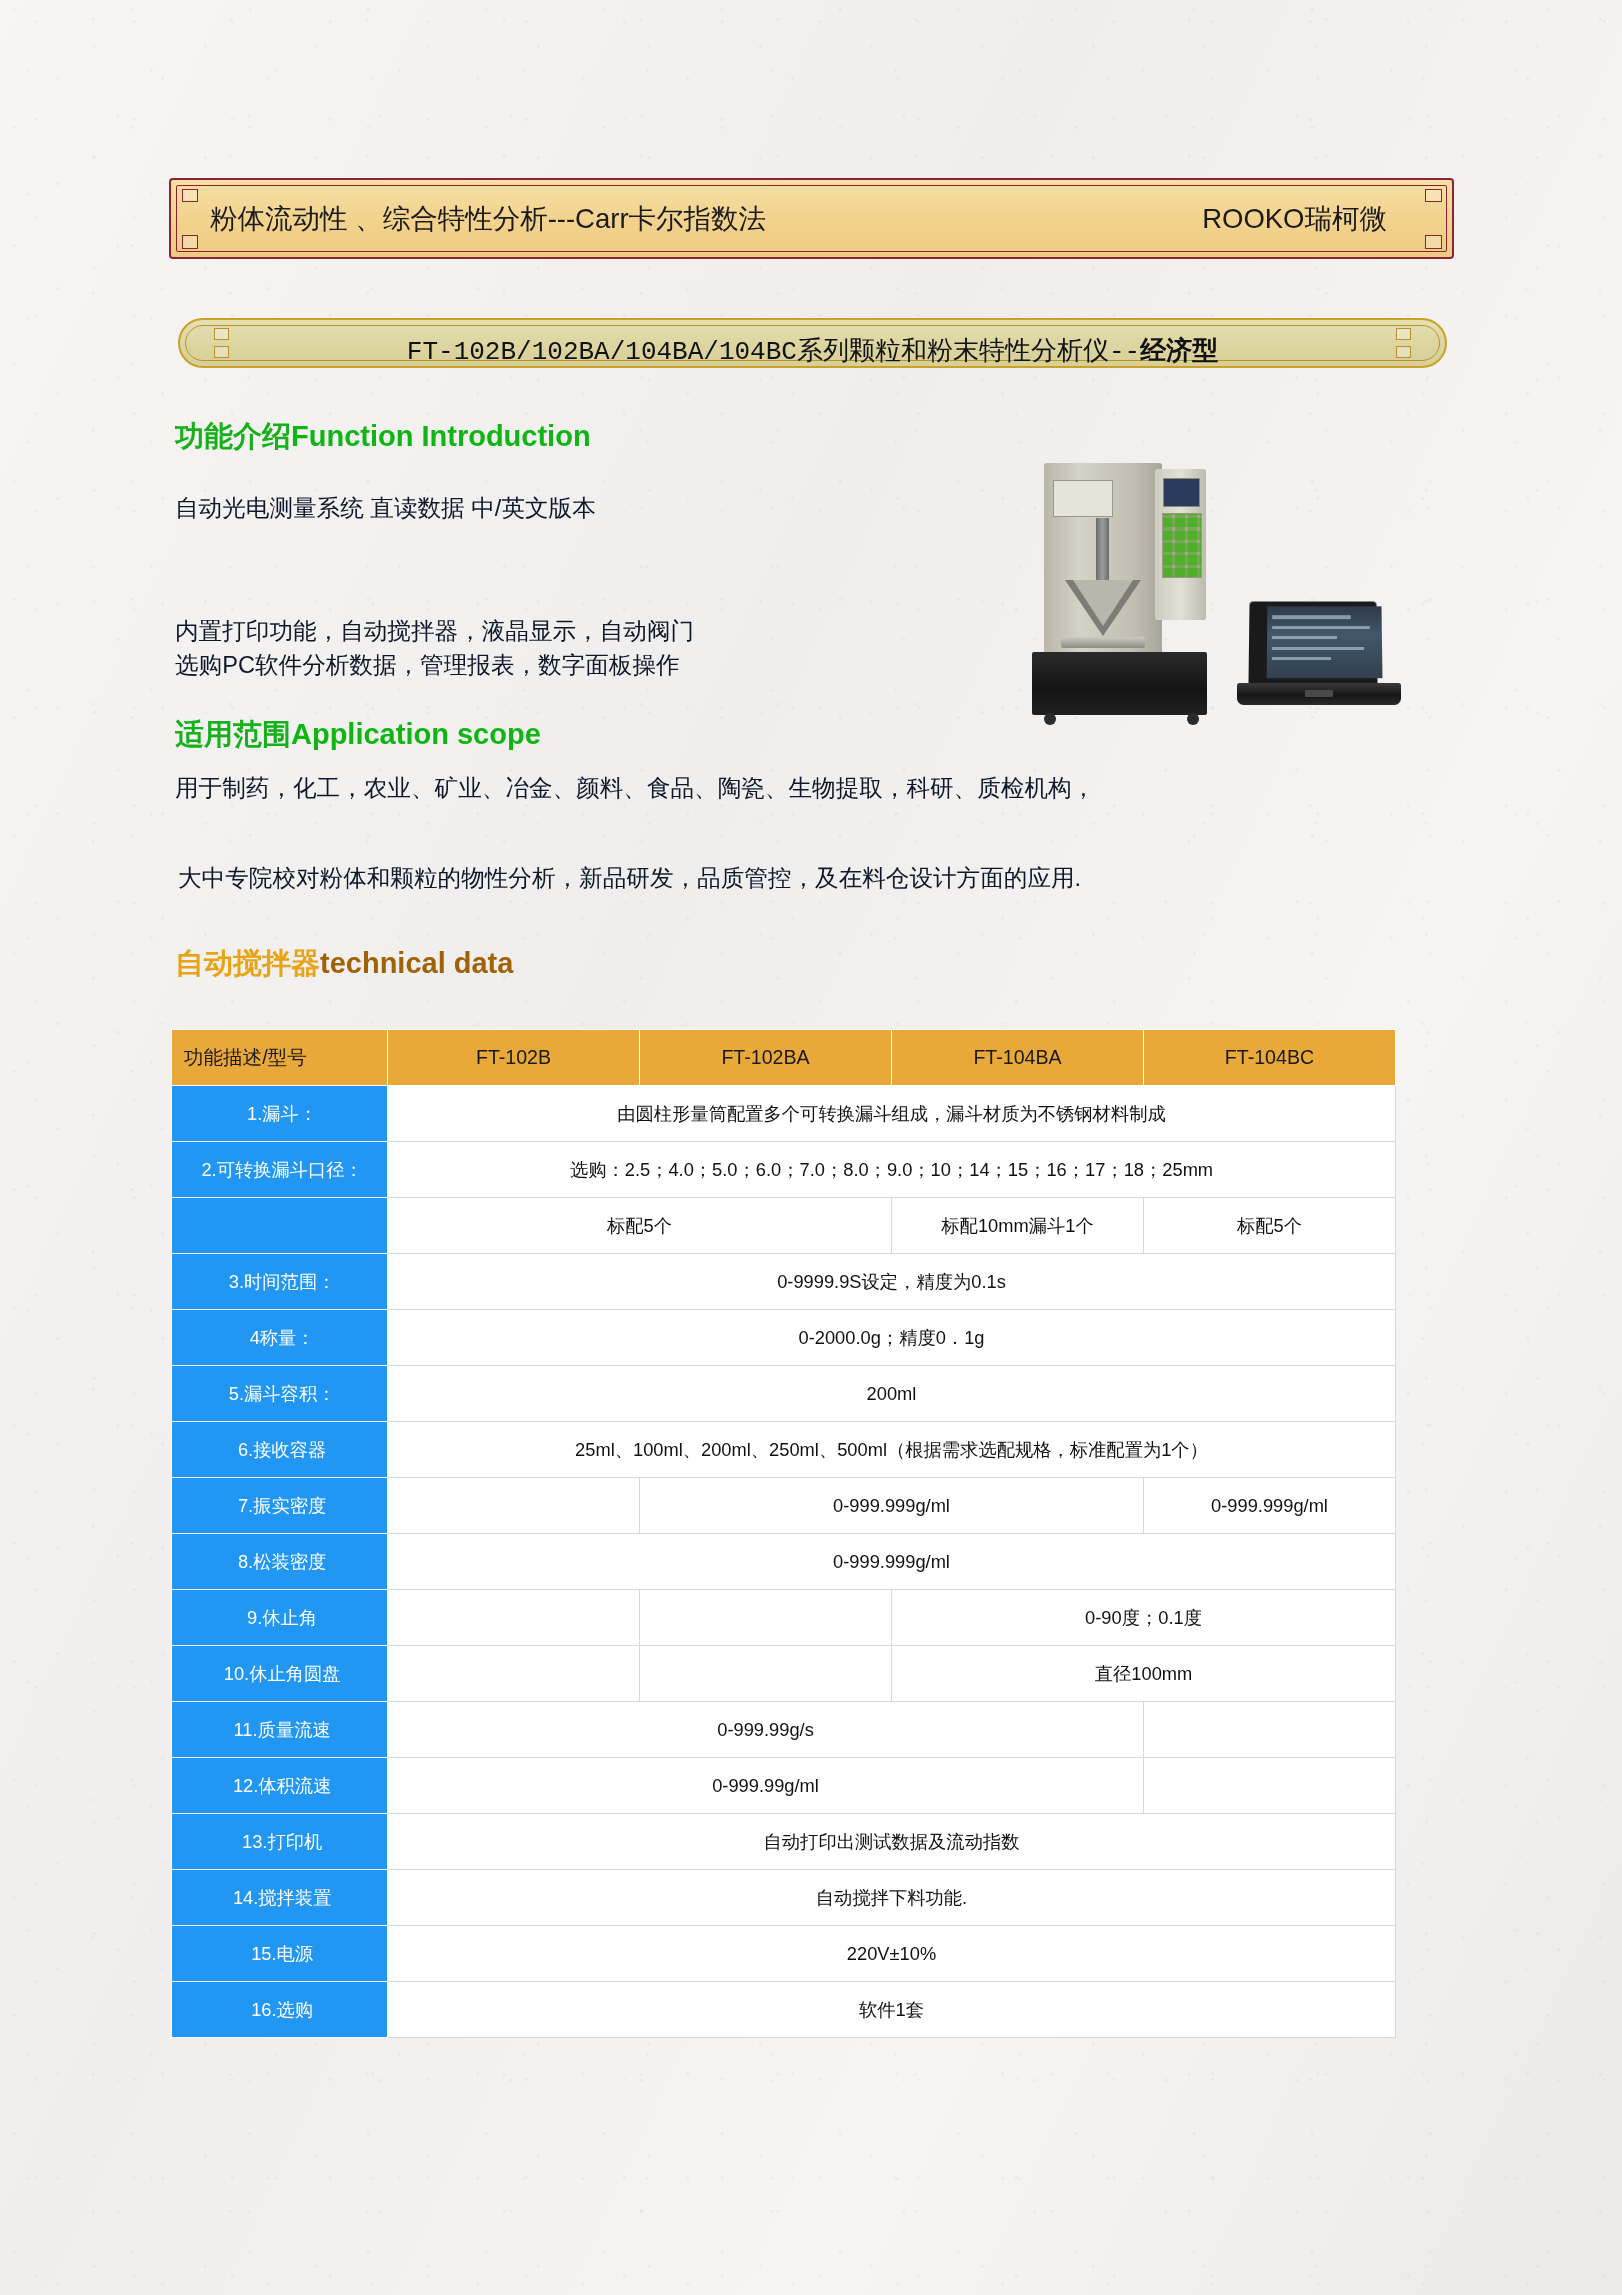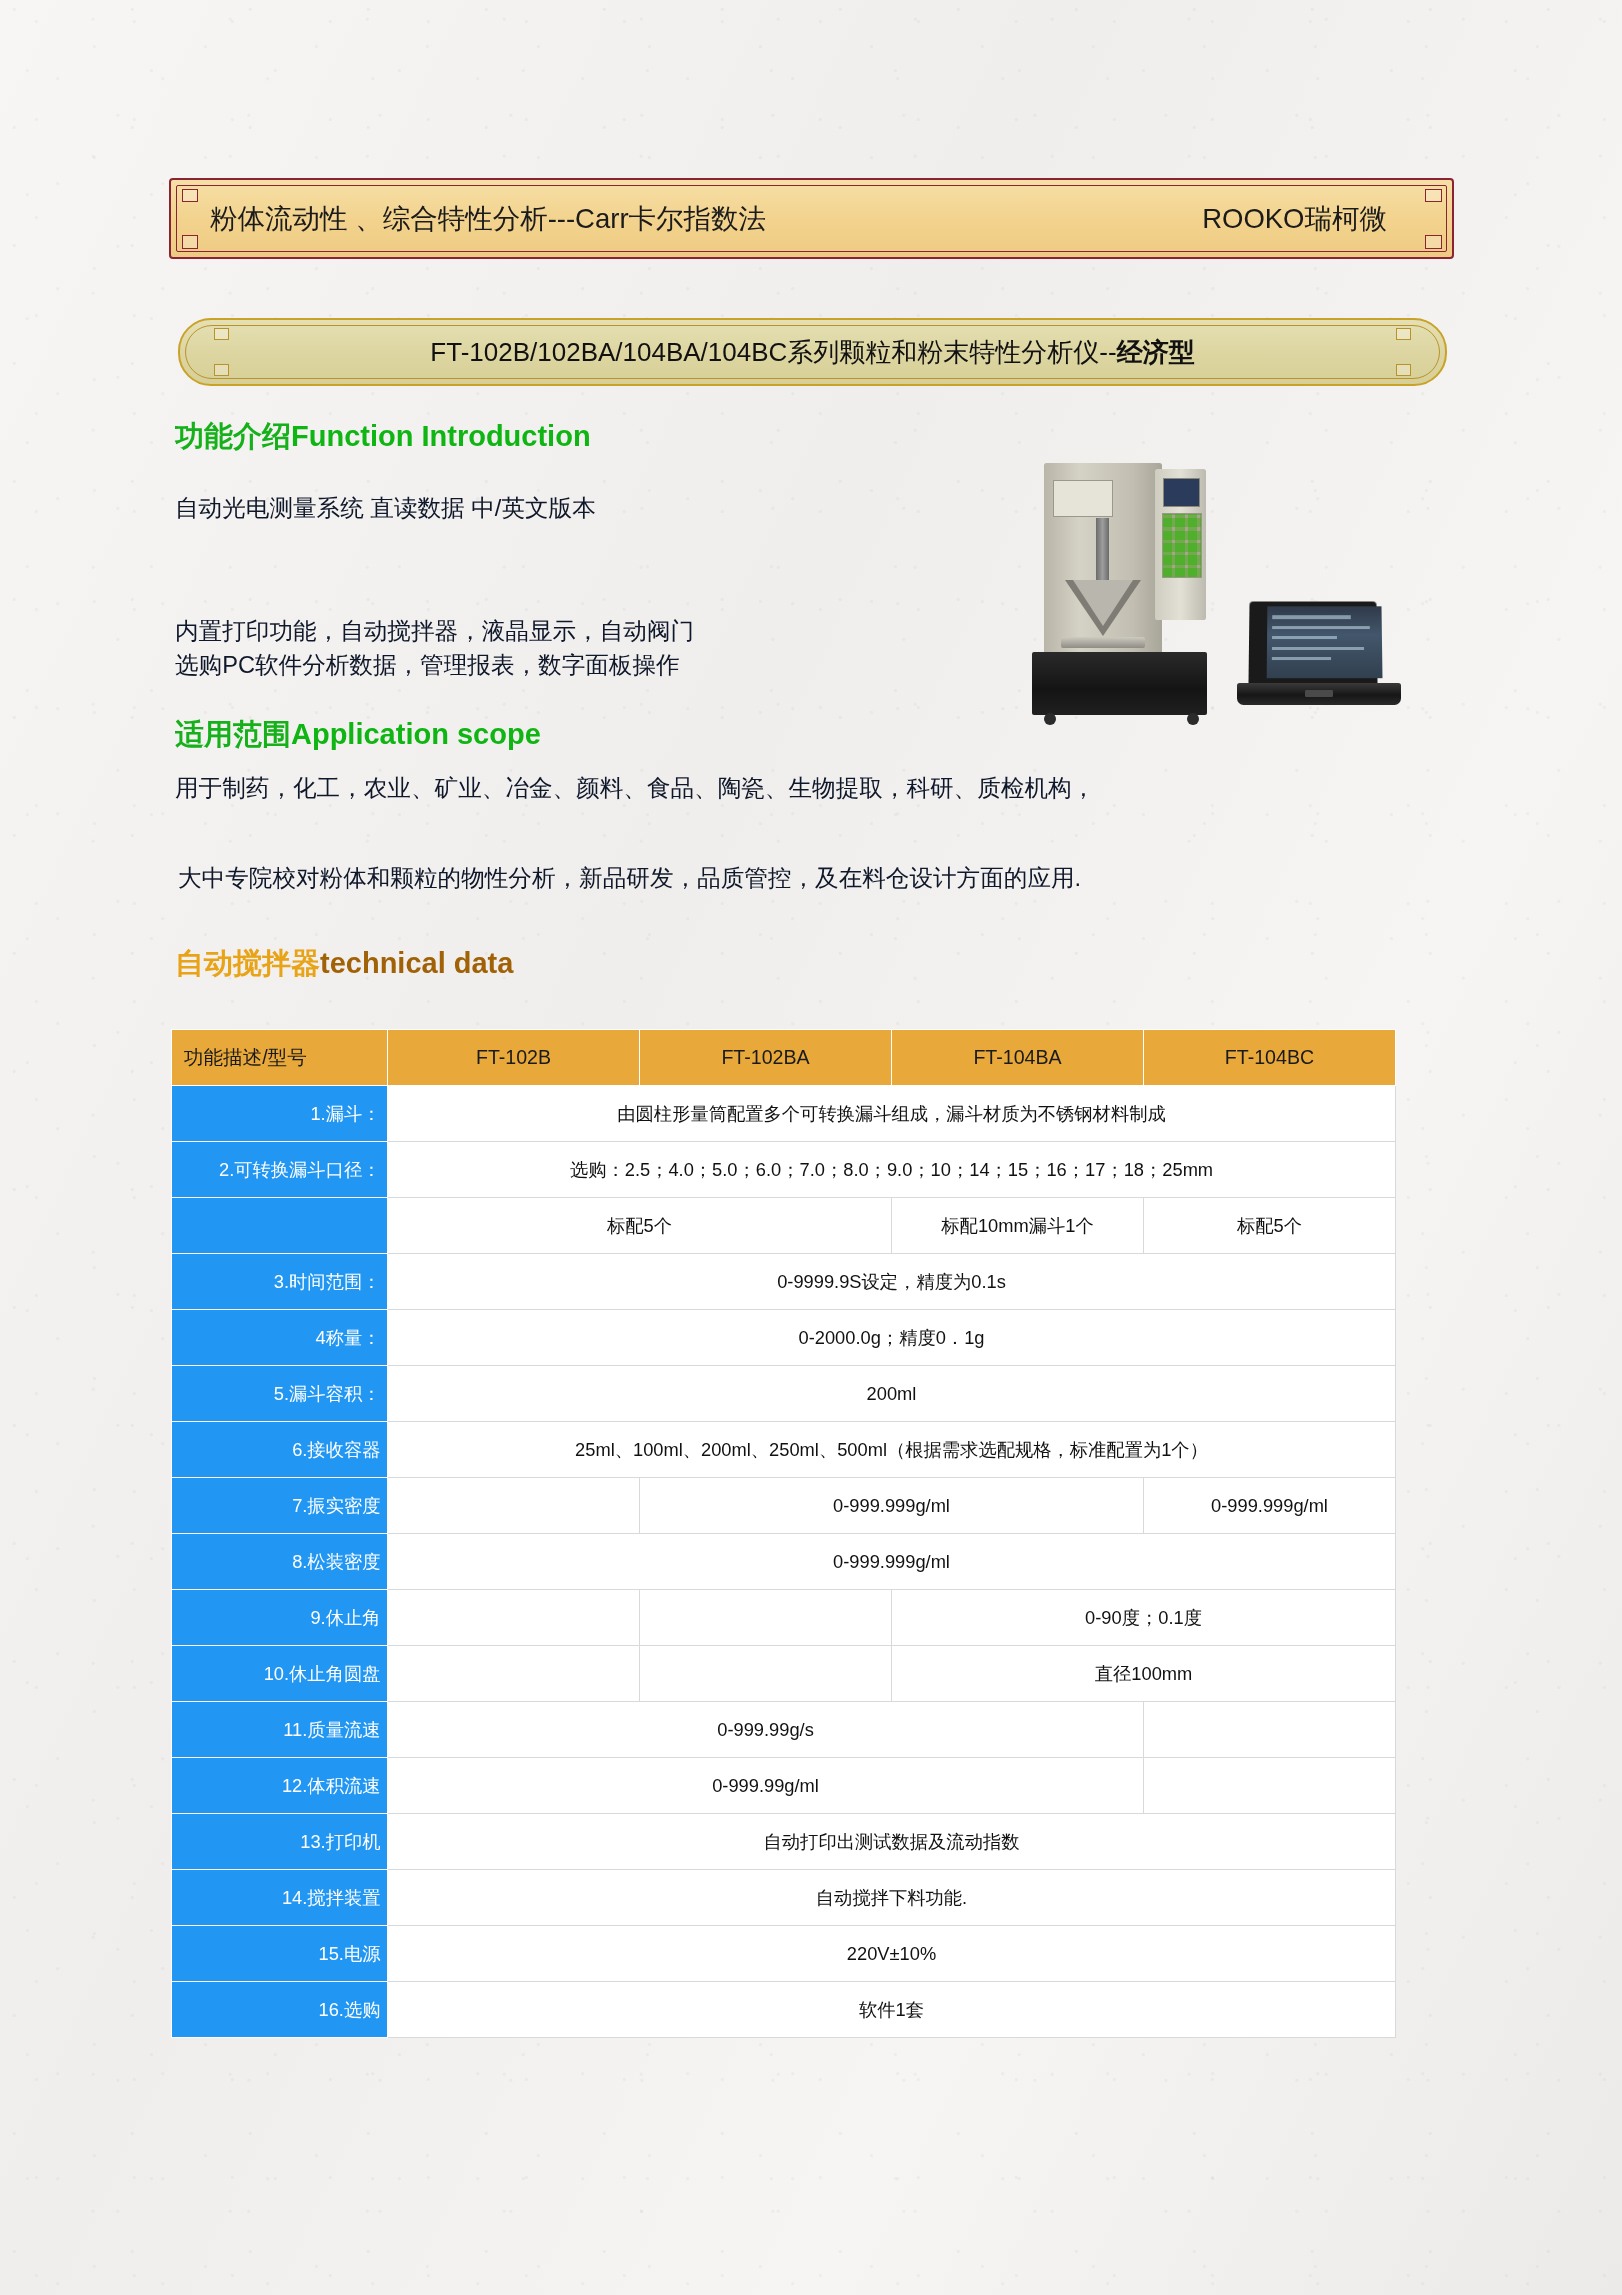--- a/index.html
+++ b/index.html
@@ -87,25 +87,26 @@
     color: #1b1b1b;
     white-space: nowrap;
   }
 
   
   .model-outer {
     position: absolute;
     left: 178px;
     top: 318px;
     width: 1269px;
-    height: 68px;
+    height: 50px;
     background: linear-gradient(180deg, #e5e0b4 0%, #ddd6a2 50%, #d6cf96 100%);
     border: 2px solid #c9a227;
     border-radius: 33px;
     box-sizing: border-box;
+    font-family: Liberation Mono, monospace;
   }
   .model-inner {
     position: absolute;
     left: 5.2px; top: 5.2px; right: 5.2px; bottom: 5.2px;
     border: 0.7px solid #b9932a;
     border-radius: 29px;
   }
   .model-corner {
     position: absolute;
     width: 13px; height: 10.5px;
@@ -311,21 +312,21 @@
   .tbl .hdr {
     background: #e8a83a;
     color: #1a1a1a;
     font-size: 19.6px;
   }
   .tbl .hdr.first { text-align: left; padding-left: 11.8px; }
   .tbl .hdr.mid { }
   .tbl .rowlabel {
     background: #2196f3;
     color: #ffffff;
-    text-align: right;
+    text-align: center;
     padding-left: 11.8px;
     font-size: 18.3px;
   }
   .tbl .cell {
     background: #ffffff;
     text-align: center;
     border: 0.7px solid #d9d9d9;
   }
   .tbl .cell.blank { background: #ffffff; }
   .col-label { width: 216px; }

